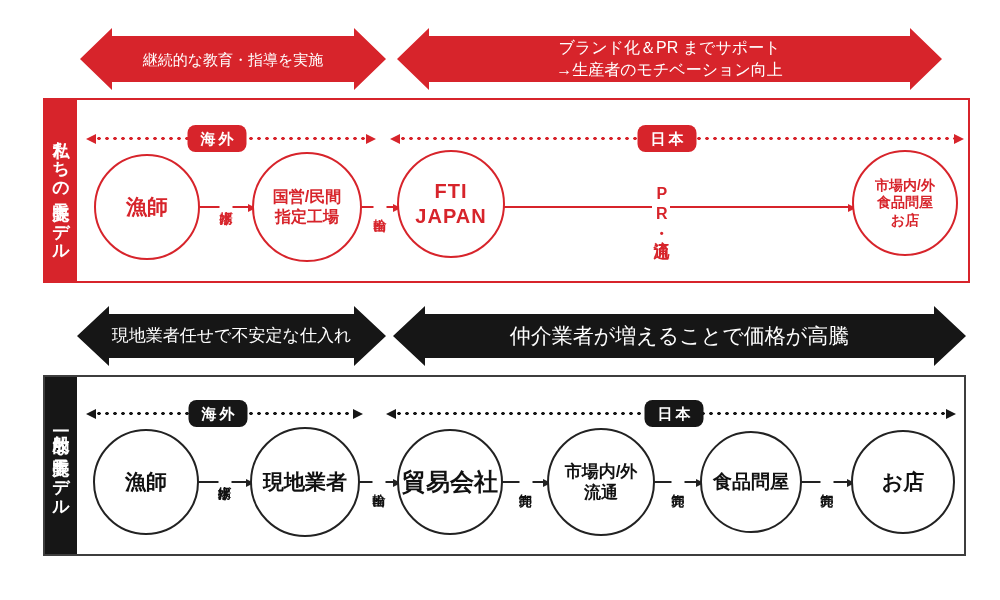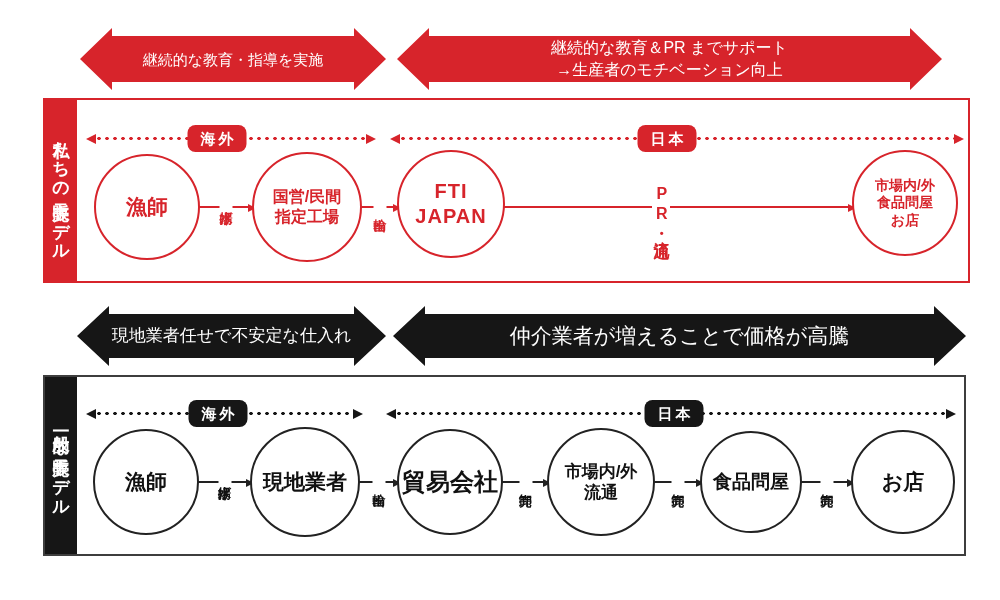--- a/index.html
+++ b/index.html
@@ -95,21 +95,21 @@
 
 <div class="stage">
 
   <div class="banner red bA">
     <div class="banner-text">
       <span class="bl">継続的な教育・指導を実施</span>
     </div>
   </div>
   <div class="banner red bB">
     <div class="banner-text">
-      <span class="bl">継続的な教育＆PR までサポート</span>
+      <span class="bl">ブランド化＆PR までサポート</span>
       <span class="bl">→生産者のモチベーション向上</span>
     </div>
   </div>
 
   <div class="modelbox box-our">
     <div class="sidebar red">私たちの販売モデル</div>
 
     <div class="dots red" style="left:50px;top:36px;width:272px;"></div>
     <div class="dots red" style="left:354px;top:36px;width:556px;"></div>
     <div class="region-badge red" style="left:172px;top:25px;">海外</div>

